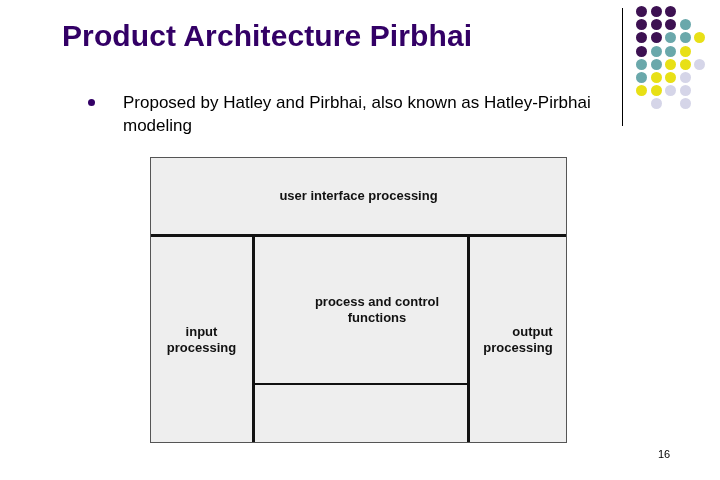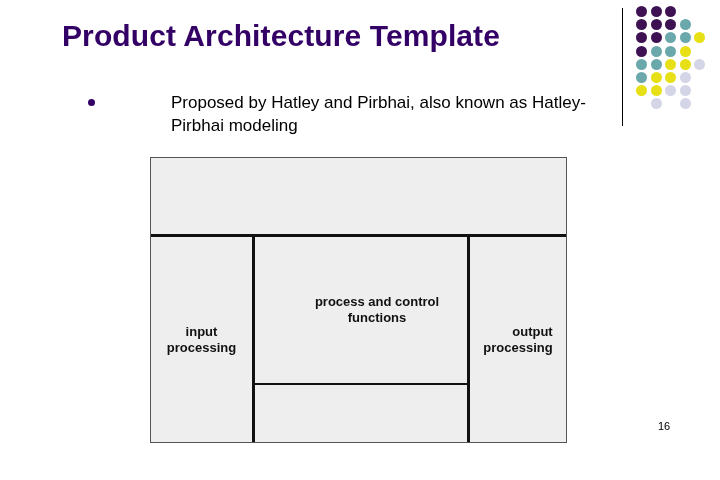--- a/index.html
+++ b/index.html
@@ -47,21 +47,20 @@
     border-radius: 50%;
     background: #330066;
     margin-top: 8px;
     margin-right: 28px;
   }
   .bullet-text {
     flex: 1 1 auto;
     font-size: 17px;
     color: #000000;
     line-height: 23px;
-    margin-left: 48px;
   }
 
   
   #deco-divider {
     position: absolute;
     left: 622px;
     top: 8px;
     width: 1px;
     height: 118px;
     background: #000000;
@@ -134,29 +133,29 @@
     left: 316px; top: 77px; width: 3px; height: 207px;
   }
   #line-process-bottom {
     left: 104px; top: 225px; width: 215px; height: 2px;
   }
 
   
   #page-number {
     position: absolute;
     left: 658px;
-    top: 420px;
+    top: 448px;
     font-size: 11px;
     color: #000000;
   }
 </style>
 </head>
 <body>
 
-<div id="slide-title">Product Architecture Template</div>
+<div id="slide-title">Product Architecture Pirbhai</div>
 
 <div id="bullet-list">
   <div class="bullet-row">
     <span class="bullet-marker"></span>
     <span class="bullet-text">Proposed by Hatley and Pirbhai, also known as Hatley-Pirbhai modeling</span>
   </div>
 </div>
 
 <div id="deco-divider"></div>
 <div id="deco-dots">
@@ -187,20 +186,21 @@
     <span class="deco-dot" style="left: 43.5px; top: 66px; background: rgb(213, 213, 232);"></span>
     <span class="deco-dot" style="left: 0px; top: 79.2px; background: rgb(232, 224, 22);"></span>
     <span class="deco-dot" style="left: 14.5px; top: 79.2px; background: rgb(232, 224, 22);"></span>
     <span class="deco-dot" style="left: 29px; top: 79.2px; background: rgb(213, 213, 232);"></span>
     <span class="deco-dot" style="left: 43.5px; top: 79.2px; background: rgb(213, 213, 232);"></span>
     <span class="deco-dot" style="left: 14.5px; top: 92.4px; background: rgb(213, 213, 232);"></span>
     <span class="deco-dot" style="left: 43.5px; top: 92.4px; background: rgb(213, 213, 232);"></span>
   </div>
 
 <div id="architecture-diagram">
+  <div class="arch-cell" id="cell-ui">user interface processing</div>
 
   <div class="arch-cell" id="cell-input">input<br>processing</div>
 
   <div class="arch-cell" id="cell-process">process and control<br>functions</div>
 
 
   <div class="arch-cell" id="cell-output">output<br>processing</div>
 
   <div class="arch-line" id="line-ui-bottom"></div>
   <div class="arch-line" id="line-input-right"></div>

